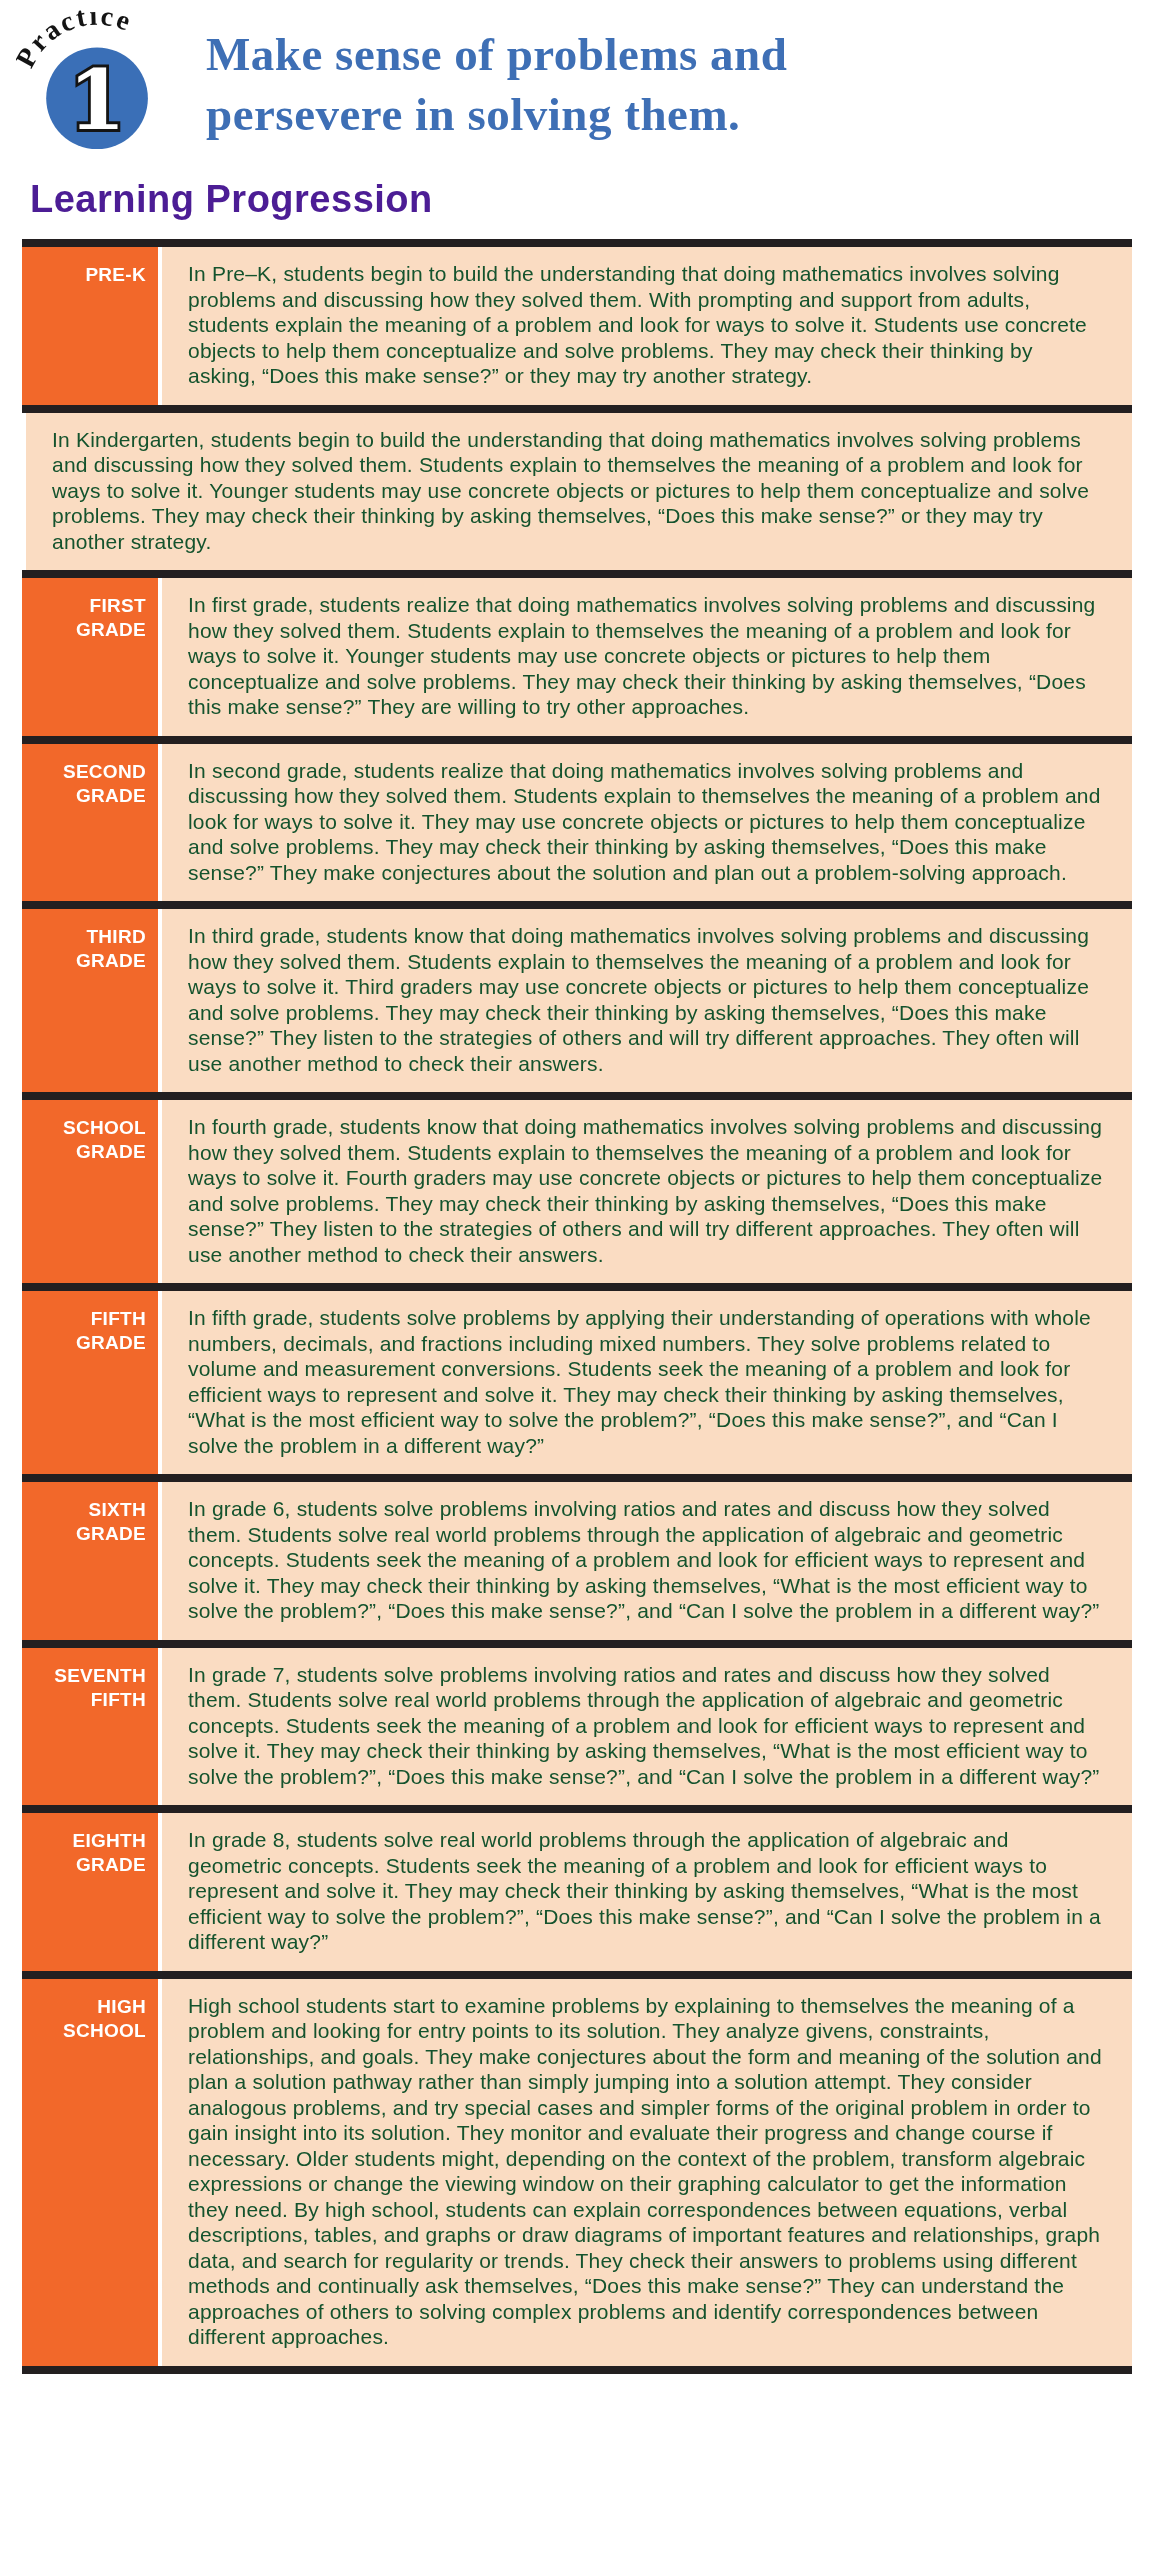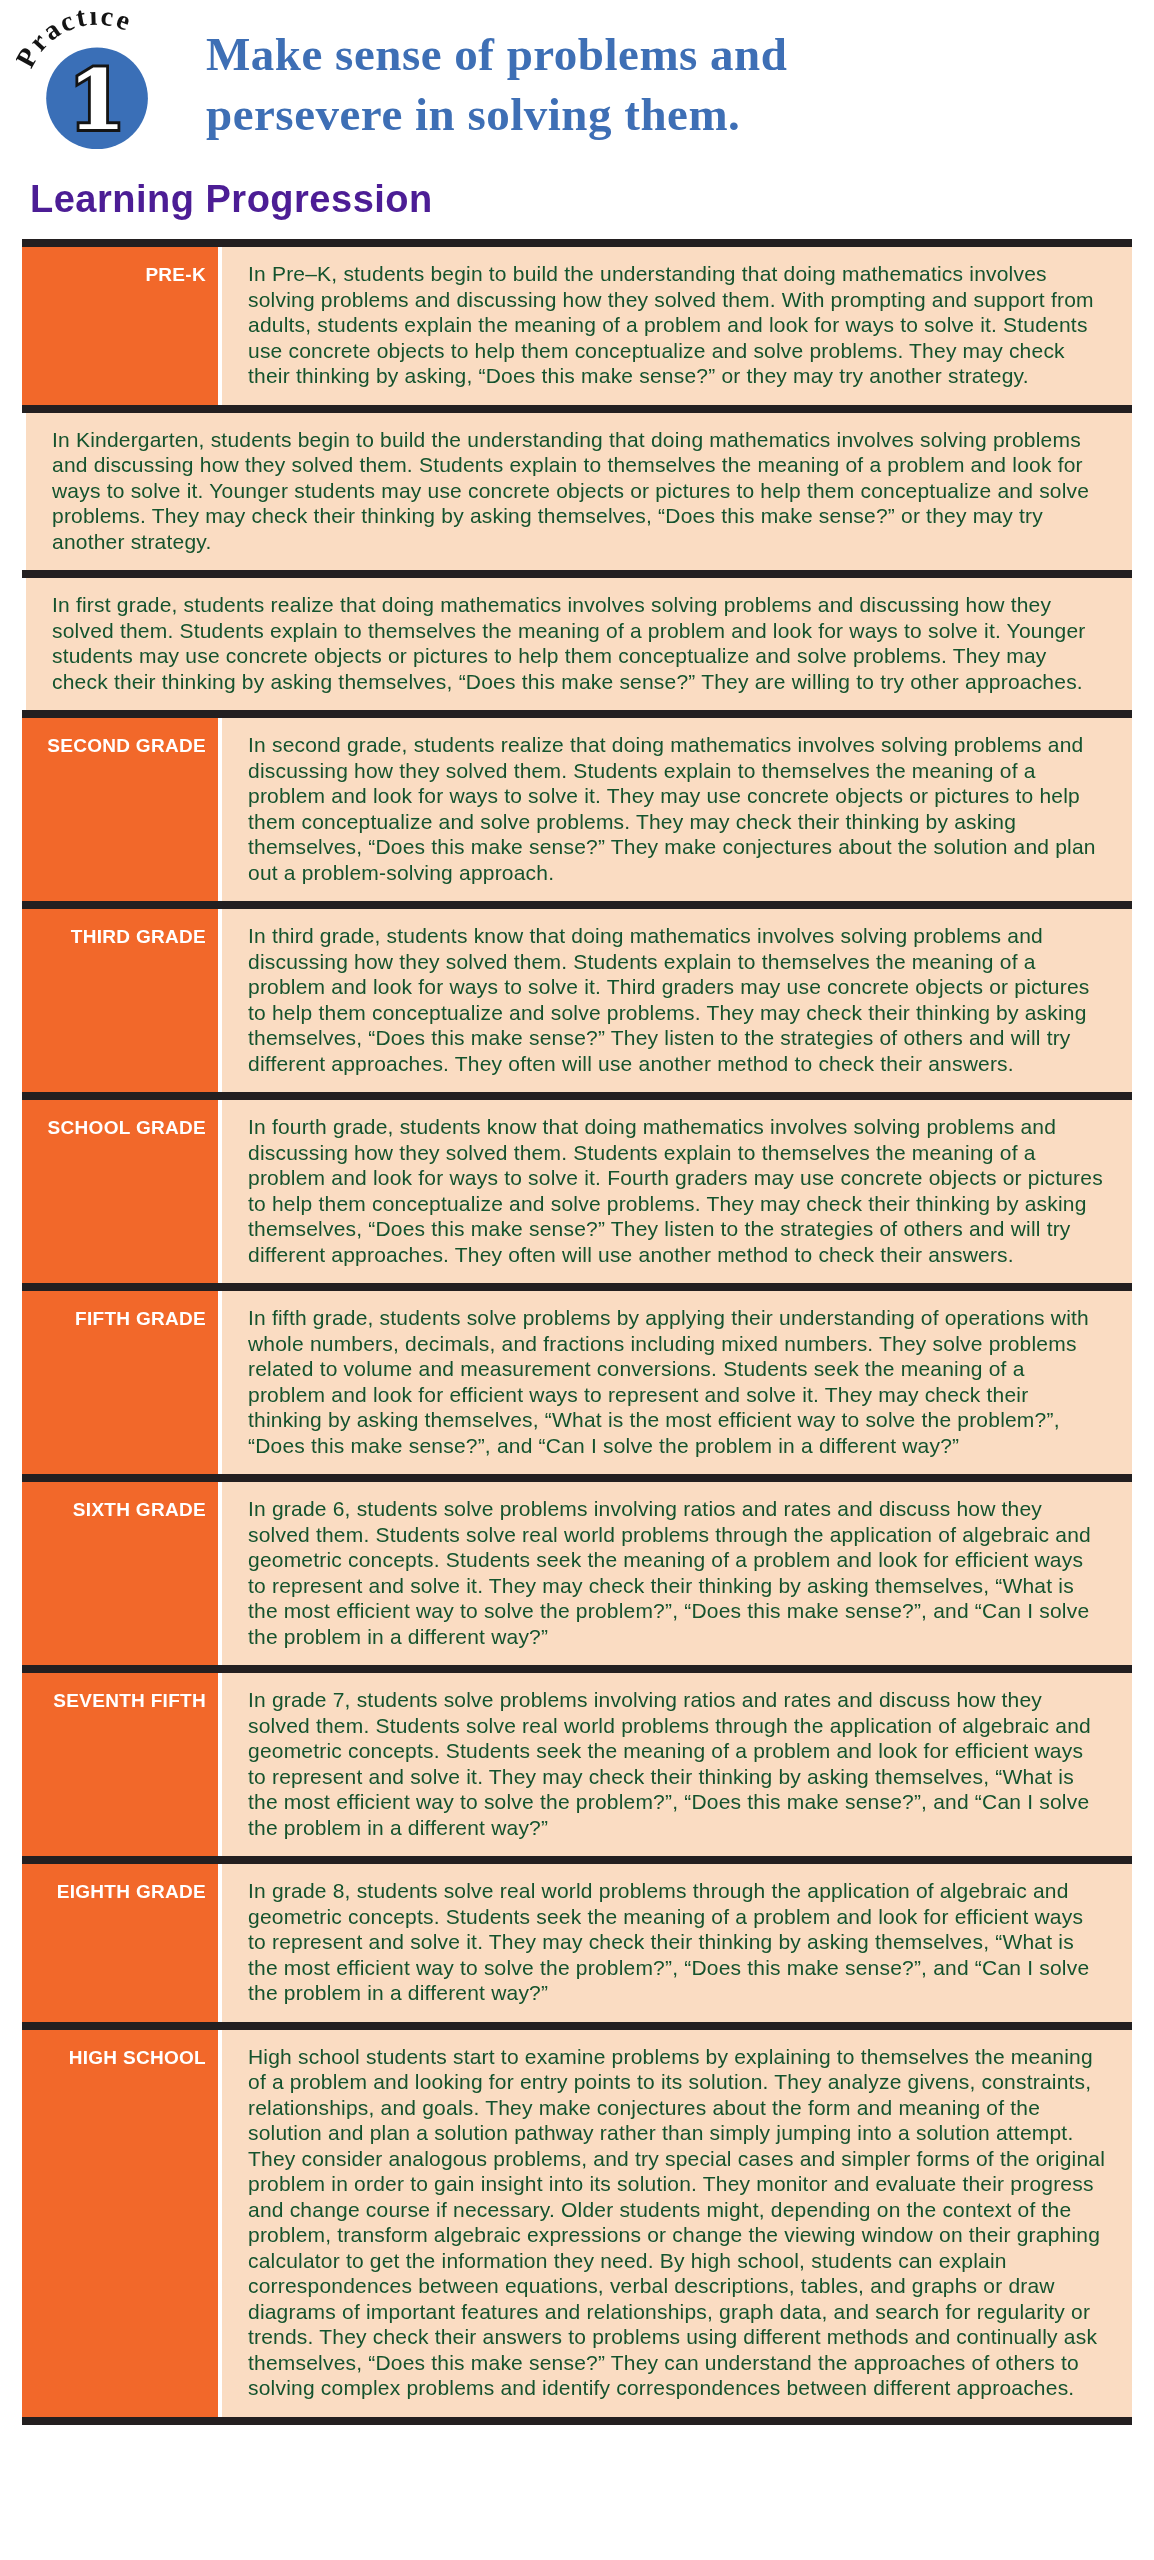--- a/index.html
+++ b/index.html
@@ -44,21 +44,21 @@
     width: 1110px;
     border-top: 8px solid #231f20;
     border-bottom: 8px solid #231f20;
   }
   .row {
     display: flex;
     align-items: stretch;
   }
   .row + .row { border-top: 8px solid #231f20; }
   .grade-cell {
-    width: 196px;
+    width: 136px;
     flex: 0 0 auto;
     background: #f2682a;
     text-align: right;
     padding: 16px 12px 12px 8px;
   }
   .grade-label {
     display: inline-block;
     color: #ffffff;
     font-weight: 700;
     font-size: 19px;
@@ -116,20 +116,23 @@
     </div>
 
     <div class="row">
       <div class="gap"></div>
       <div class="content-cell">
         <p class="desc">In Kindergarten, students begin to build the understanding that doing mathematics involves solving problems and discussing how they solved them. Students explain to themselves the meaning of a problem and look for ways to solve it. Younger students may use concrete objects or pictures to help them conceptualize and solve problems. They may check their thinking by asking themselves, “Does this make sense?” or they may try another strategy.</p>
       </div>
     </div>
 
     <div class="row">
+      <div class="grade-cell">
+        <span class="grade-label">FIRST GRADE</span>
+      </div>
       <div class="gap"></div>
       <div class="content-cell">
         <p class="desc">In first grade, students realize that doing mathematics involves solving problems and discussing how they solved them. Students explain to themselves the meaning of a problem and look for ways to solve it. Younger students may use concrete objects or pictures to help them conceptualize and solve problems. They may check their thinking by asking themselves, “Does this make sense?” They are willing to try other approaches.</p>
       </div>
     </div>
 
     <div class="row">
       <div class="grade-cell">
         <span class="grade-label">SECOND GRADE</span>
       </div>

